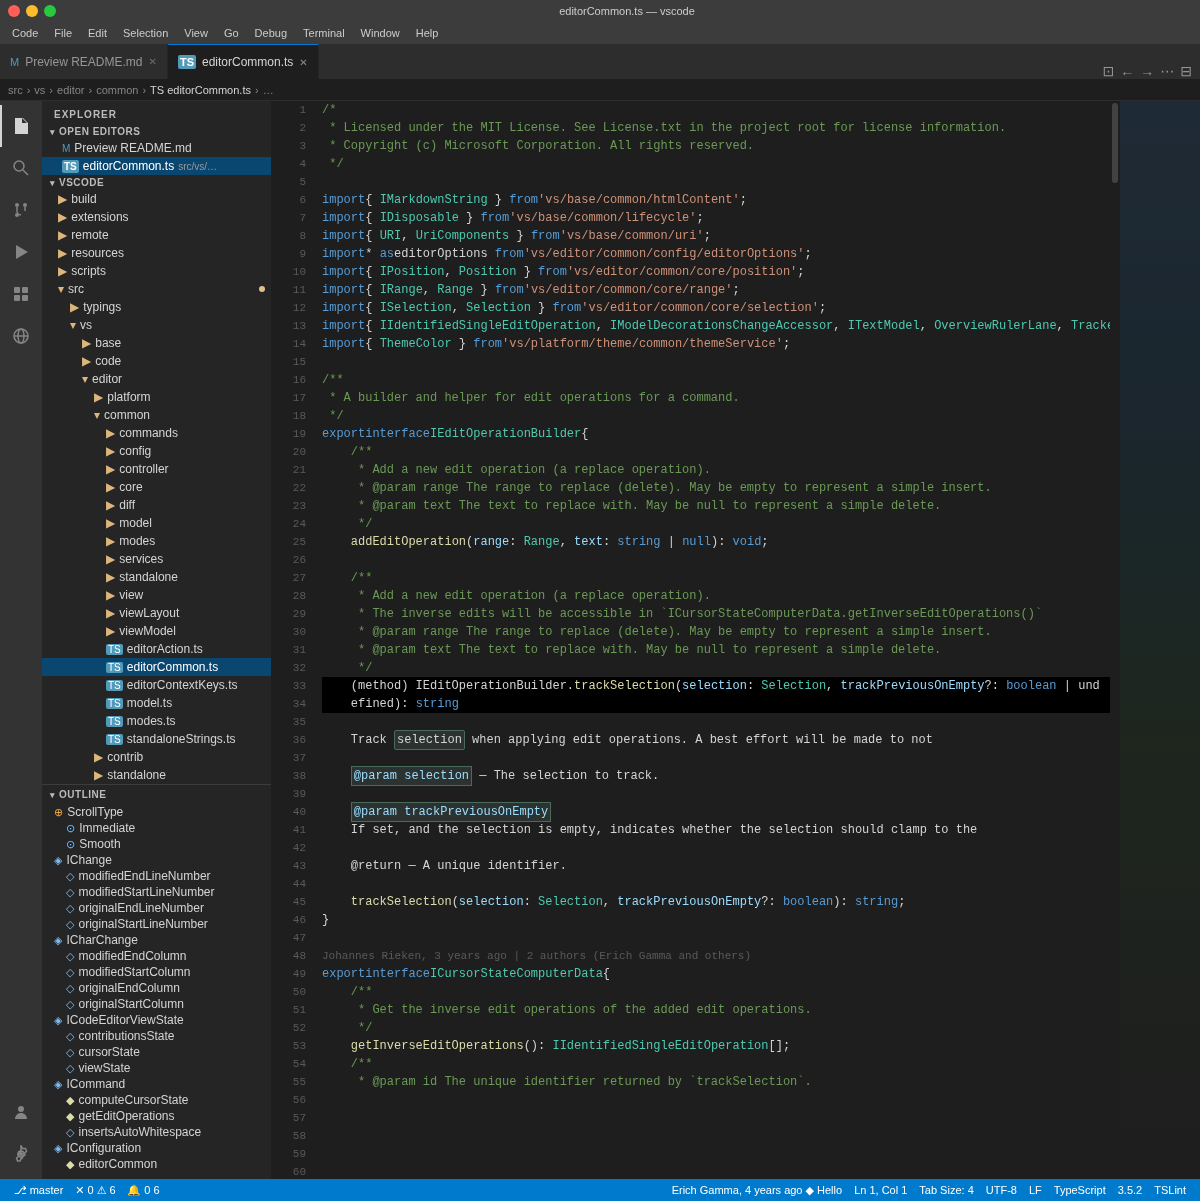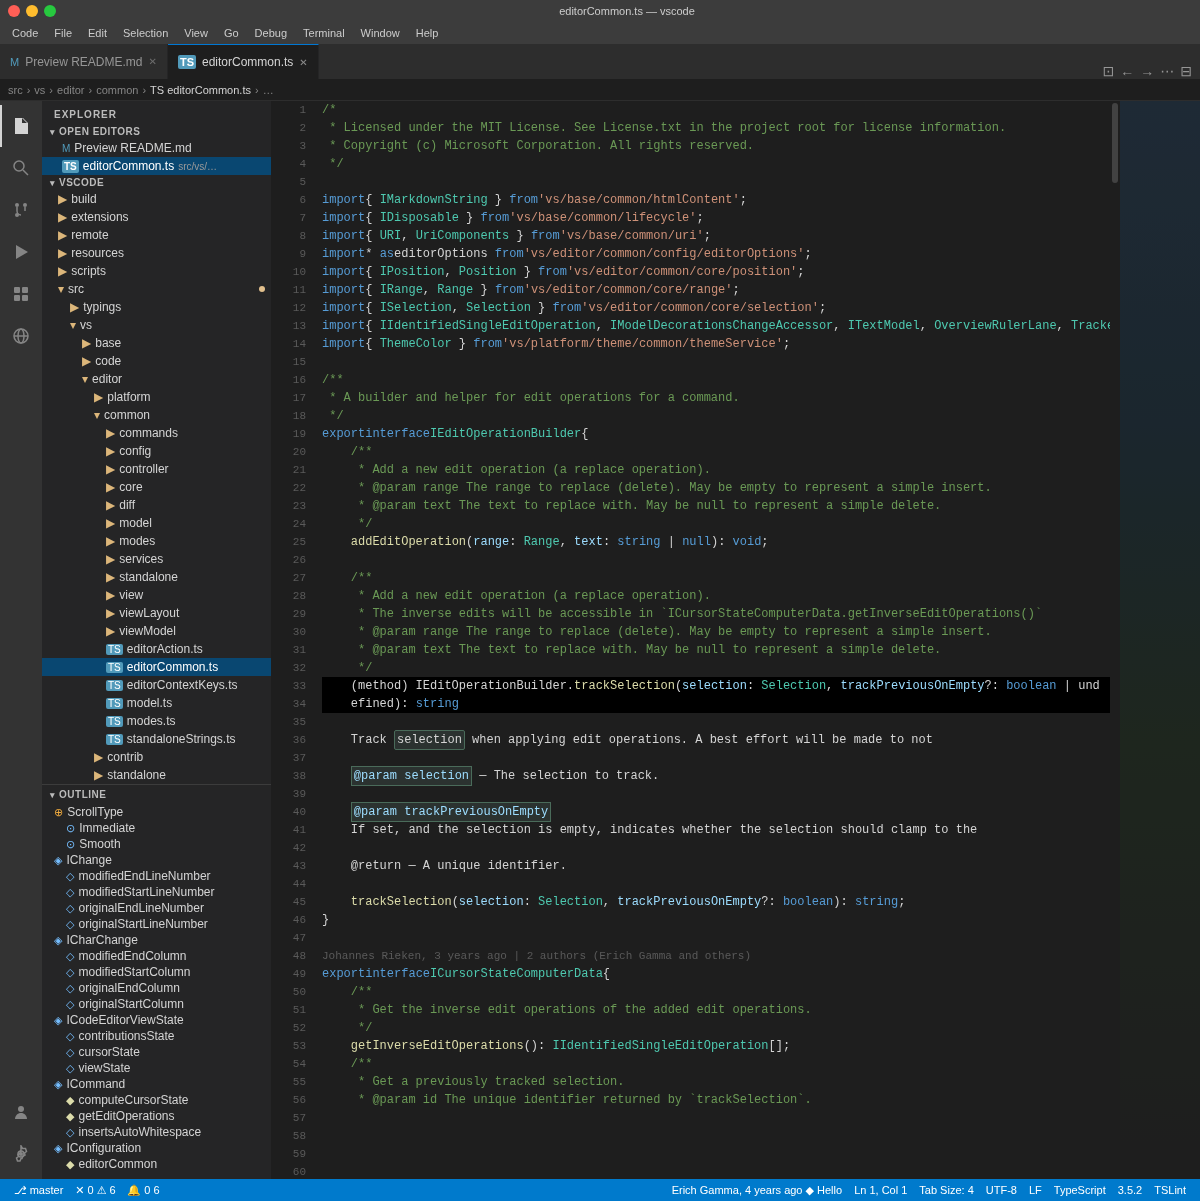--- a/index.html
+++ b/index.html
@@ -837,21 +837,20 @@
           <div class="code-line"></div>
 
           <div class="code-line" style="color:#5a5a5a;font-size:11px;">Johannes Rieken, 3 years ago | 2 authors (Erich Gamma and others)</div>
 
           <div class="code-line"><span class="kw">export</span> <span class="kw">interface</span> <span class="type">ICursorStateComputerData</span> <span class="pun">{</span></div>
           <div class="code-line"><span class="cmt">    /**</span></div>
           <div class="code-line"><span class="cmt">     * Get the inverse edit operations of the added edit operations.</span></div>
           <div class="code-line"><span class="cmt">     */</span></div>
           <div class="code-line"><span class="fn">    getInverseEditOperations</span><span class="pun">(): </span><span class="type">IIdentifiedSingleEditOperation</span><span class="pun">[];</span></div>
           <div class="code-line"><span class="cmt">    /**</span></div>
-          <div class="code-line"><span class="cmt">     * Get a previously tracked selection.</span></div>
           <div class="code-line"><span class="cmt">     * @param id The unique identifier returned by `trackSelection`.</span></div>
 
         </div>
 
         <div class="editor-scrollbar">
           <div class="scrollbar-thumb"></div>
         </div>
       </div>
     </div>
 

